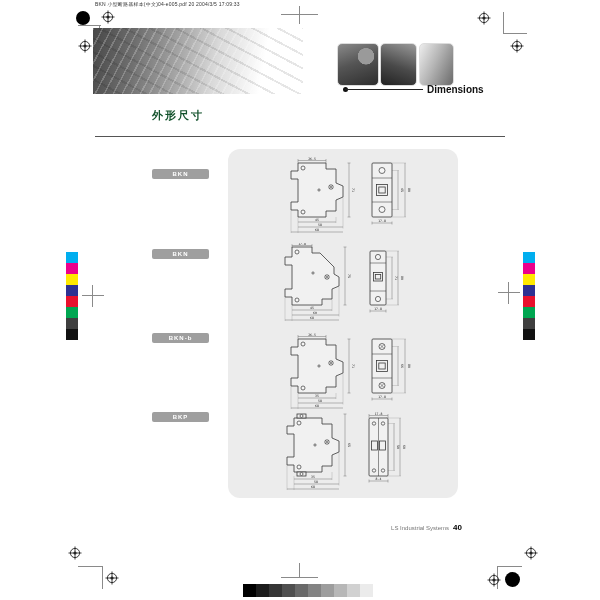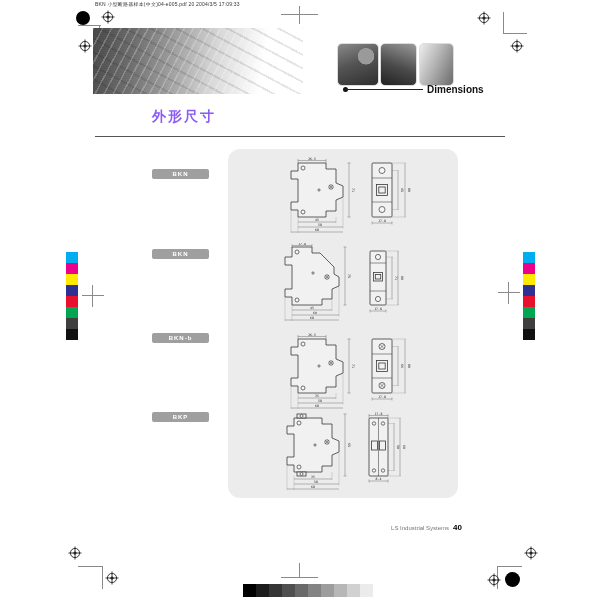--- a/index.html
+++ b/index.html
@@ -20,21 +20,21 @@
       repeating-linear-gradient(28deg, rgba(0,0,0,.10) 0 2px, rgba(0,0,0,0) 2px 12px),
       linear-gradient(100deg,#474747 0%,#6e6e6e 20%,#a3a3a3 40%,#d9d9d9 58%,#ffffff 80%);}
   .photo{position:absolute;top:43px;height:41px;border:1px solid #dcdcdc;border-radius:5px;}
   .ph1{left:337px;width:40px;background:radial-gradient(circle at 70% 30%, #9a9a9a 0 20%, rgba(0,0,0,0) 21%),linear-gradient(160deg,#8a8a8a 0%,#555 45%,#2e2e2e 100%);}
   .ph2{left:380px;width:35px;background:linear-gradient(200deg,#9a9a9a 0%,#4a4a4a 55%,#222 100%);}
   .ph3{left:419px;width:33px;background:linear-gradient(115deg,#ededed 0%,#b5b5b5 45%,#6a6a6a 100%);}
   .dim-rule{position:absolute;left:345px;top:89px;width:78px;height:1px;background:#222;}
   .dim-dot{position:absolute;left:343px;top:87px;width:5px;height:5px;border-radius:50%;background:#111;}
   .dim-label{position:absolute;left:427px;top:84px;font-size:10px;font-weight:bold;color:#111;}
   
-  .title{position:absolute;left:152px;top:108px;font-size:14px;font-weight:bold;color:#8b5cf6;letter-spacing:2px;text-align:center;}
+  .title{position:absolute;left:152px;top:108px;font-size:11px;font-weight:bold;color:#14532d;letter-spacing:2px;text-align:center;}
   .rule{position:absolute;left:95px;top:136px;width:410px;height:1px;background:#555;}
   
   .panel{position:absolute;left:228px;top:149px;width:230px;height:349px;background:#ececec;border-radius:12px;}
   .pill{position:absolute;left:152px;width:57px;height:10px;background:#9f9f9f;border-radius:2px;
         color:#fff;font-size:6px;font-weight:bold;text-align:center;line-height:10px;letter-spacing:1px;}
   .drw{position:absolute;}
   .part polygon,.part rect{fill:#f1f1f1;stroke:#3a3a3a;stroke-width:.8;}
   .part circle{fill:#f6f6f6;stroke:#3a3a3a;stroke-width:.7;}
   .part line{stroke:#3a3a3a;stroke-width:.55;}
   .dim line{stroke:#666;stroke-width:.45;}

